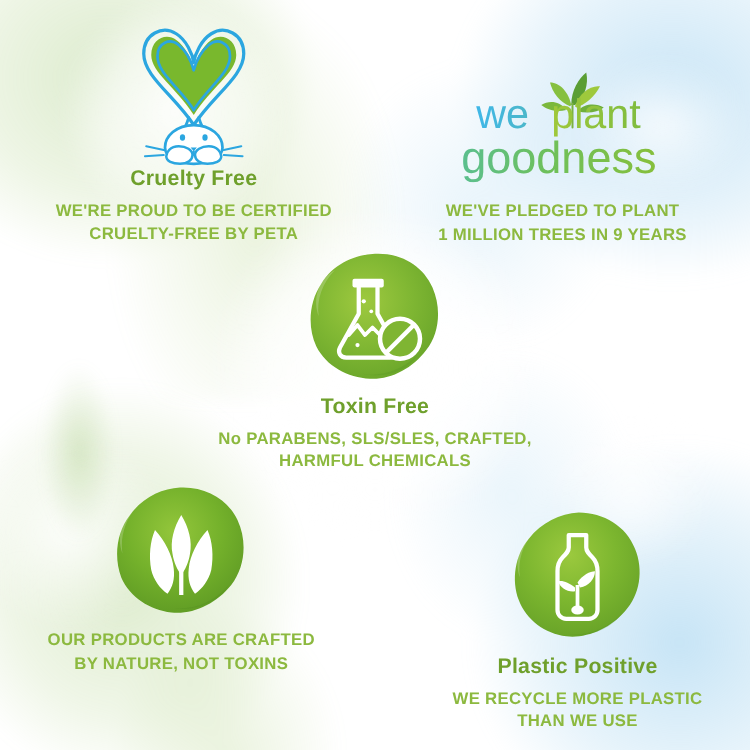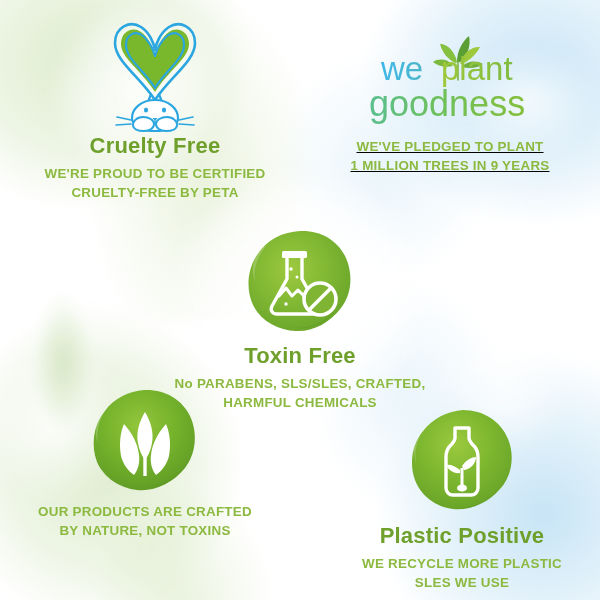--- a/index.html
+++ b/index.html
@@ -92,21 +92,21 @@
     filter: blur(5px);
   }
 
   
   .cell {
     position: absolute;
     text-align: center;
   }
   .title {
     color: #6fa02c;
-    font-size: 22px;
+    font-size: 17px;
     font-weight: bold;
     letter-spacing: 0.2px;
     margin: 0;
     line-height: 1.1;
     white-space: nowrap;
   }
   .sub {
     color: #8cb93f;
     font-size: 13.4px;
     font-weight: bold;
@@ -181,21 +181,21 @@
         <path d="M78 106 L92 103" stroke="#2ba6e0" stroke-width="1.7" stroke-linecap="round"></path>
         <path d="M78 110 L93 111" stroke="#2ba6e0" stroke-width="1.7" stroke-linecap="round"></path>
       </svg>
     </div>
 
     <p class="title">Cruelty Free</p>
     <p class="sub">WE'RE PROUD TO BE CERTIFIED
 CRUELTY-FREE BY PETA</p>
   </div>
 
-  <div class="cell" style="left:320px; top:32px; width:260px;text-decoration:underline;">
+  <div class="cell" style="left:320px; top:54px; width:260px;">
 
     <div class="wpg">
       <svg viewBox="0 0 175 92" width="175" height="92" aria-hidden="true">
         <defs>
           <linearGradient id="gWe" x1="0" y1="0" x2="1" y2="0">
             <stop offset="0%" stop-color="#3fb7e8"></stop>
             <stop offset="100%" stop-color="#4cb7c9"></stop>
           </linearGradient>
           <linearGradient id="gPlant" x1="0" y1="0" x2="1" y2="0">
             <stop offset="0%" stop-color="#9fc83a"></stop>
@@ -221,21 +221,21 @@
         <text x="78" y="48" font-family="'Liberation Sans', sans-serif" font-size="33" fill="url(#gPlant)">plant</text>
 
         <text x="6" y="84" font-family="'Liberation Sans', sans-serif" font-size="36" fill="url(#gGood)">goodness</text>
       </svg>
     </div>
 
     <p class="sub" style="margin-top:14px;">WE'VE PLEDGED TO PLANT
 1 MILLION TREES IN 9 YEARS</p>
   </div>
 
-  <div class="cell" style="left:165px; top:228px; width:270px;">
+  <div class="cell" style="left:165px; top:200px; width:270px;">
 
     <div class="badge">
       <svg viewBox="0 0 108 108" width="108" height="108" aria-hidden="true">
         <defs>
           <radialGradient id="blobT" cx="42%" cy="38%" r="66%">
             <stop offset="0%" stop-color="#9ec93f"></stop>
             <stop offset="55%" stop-color="#80b733"></stop>
             <stop offset="100%" stop-color="#6aa62a"></stop>
           </radialGradient>
         </defs>
@@ -330,16 +330,16 @@
           <path d="M54 58 C 58 52, 64 49, 68 49 C 68 55, 63 61, 56 62 Z"></path>
           <path d="M52 62 C 47 58, 42 56, 38.5 57 C 40 62, 46 66, 52 65 Z"></path>
           <path d="M52.5 60 L52.5 78 L55.5 78 L55.5 60 Z"></path>
           <ellipse cx="54" cy="80" rx="5" ry="3.6"></ellipse>
         </g>
       </svg>
     </div>
 
     <p class="title" style="margin-top:8px;">Plastic Positive</p>
     <p class="sub">WE RECYCLE MORE PLASTIC
-SLES WE USE</p>
+THAN WE USE</p>
   </div>
 
 </div>
 
 </body></html>

